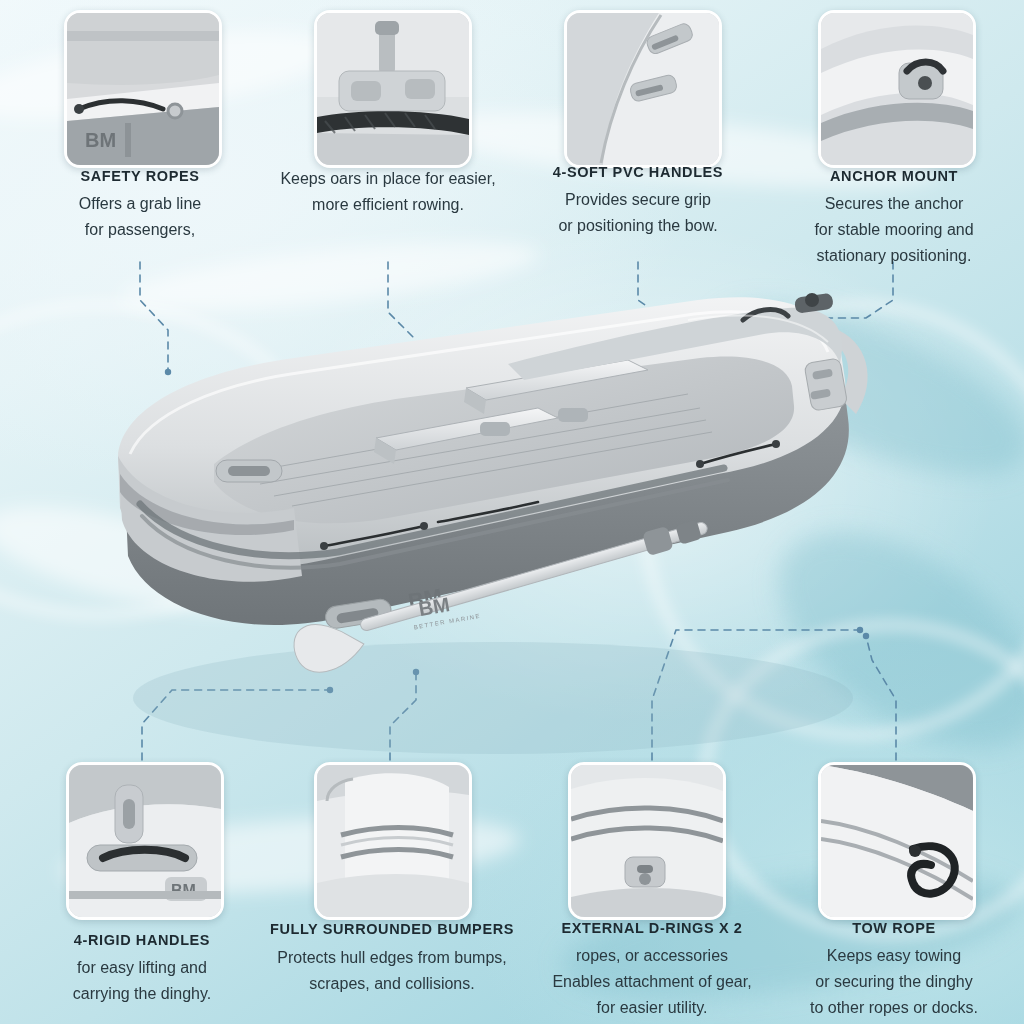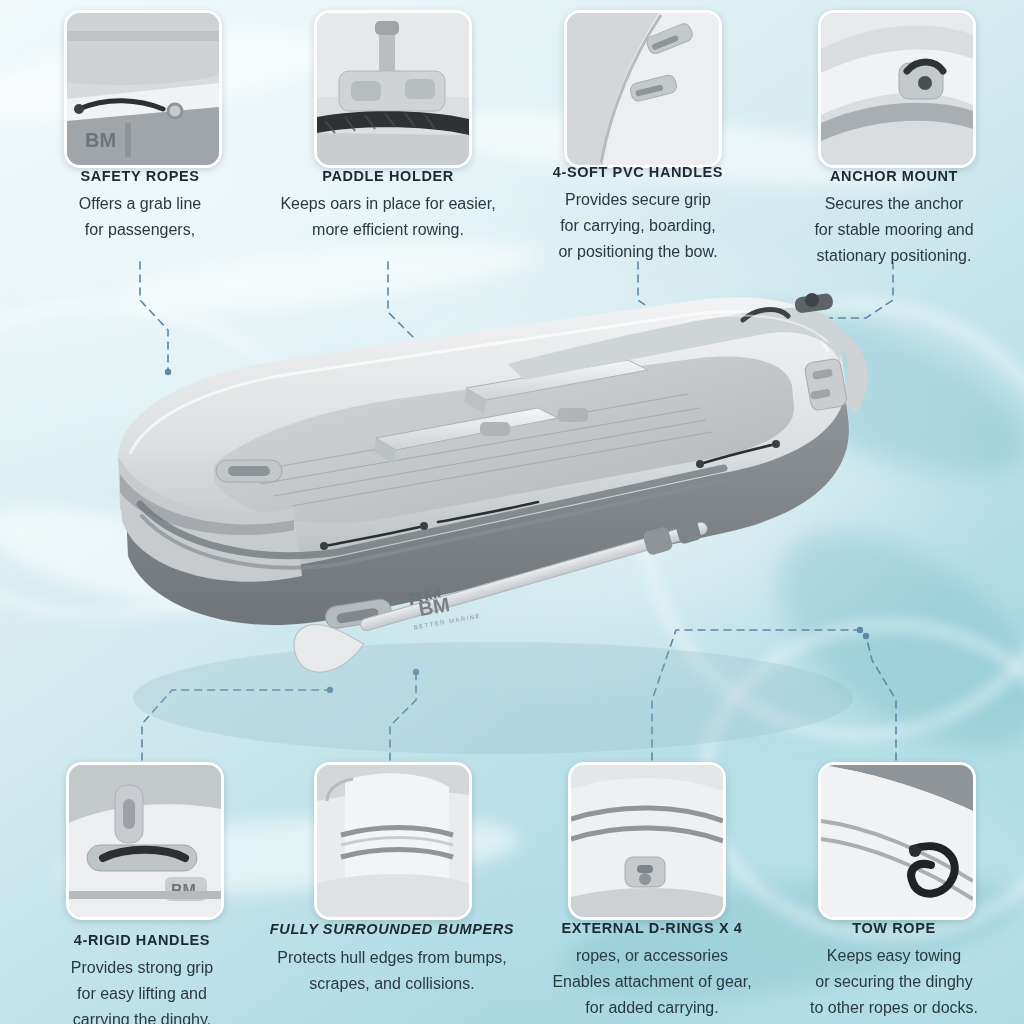--- a/index.html
+++ b/index.html
@@ -66,21 +66,20 @@
   .label .title {
     font-size: 14.5px;
     font-weight: bold;
     letter-spacing: 0.6px;
     line-height: 20px;
     margin-bottom: 5px;
     white-space: nowrap;
   }
   .label .title.two-line {
     white-space: normal;
-    font-style: italic;
   }
   .label .desc {
     font-size: 16px;
     line-height: 26px;
     color: #2a3940;
   }
 
   
   .connector {
     position: absolute;
@@ -347,29 +346,27 @@
     </svg>
   </div>
 
   <div class="label" style="left:20px; top:166px; width:240px;">
     <div class="title">SAFETY ROPES</div>
     <div class="desc">Offers a grab line</div>
     <div class="desc">for passengers,</div>
   </div>
 
   <div class="label" style="left:268px; top:166px; width:240px;">
-    <div class="title">PADDLE HOLDER</div>
     <div class="desc">Keeps oars in place for easier,</div>
     <div class="desc">more efficient rowing.</div>
   </div>
 
   <div class="label" style="left:518px; top:162px; width:240px;">
     <div class="title">4-SOFT PVC HANDLES</div>
     <div class="desc">Provides secure grip</div>
-    <div class="desc">for carrying, boarding,</div>
     <div class="desc">or positioning the bow.</div>
   </div>
 
   <div class="label" style="left:774px; top:166px; width:240px;">
     <div class="title">ANCHOR MOUNT</div>
     <div class="desc">Secures the anchor</div>
     <div class="desc">for stable mooring and</div>
     <div class="desc">stationary positioning.</div>
   </div>
 
@@ -429,36 +426,35 @@
         <path d="M0 56 C 48 62 104 86 152 116"></path>
         <path d="M0 74 C 48 80 104 104 152 134"></path>
       </g>
       <path d="M92 84 C 120 74 140 92 132 112 C 124 132 98 134 92 118 C 86 104 96 96 110 100" fill="none" stroke="#1f2325" stroke-width="8" stroke-linecap="round"></path>
       <circle cx="94" cy="86" r="6" fill="#2b2f31"></circle>
     </svg>
   </div>
 
   <div class="label" style="left:22px; top:918px; width:240px;margin-top:12px;">
     <div class="title">4-RIGID HANDLES</div>
-    <div class="desc">Provides strong grip</div>
     <div class="desc">for easy lifting and</div>
     <div class="desc">carrying the dinghy.</div>
   </div>
 
   <div class="label" style="left:268px; top:918px; width:248px;">
     <div class="title two-line" style="line-height:22px;">FULLY SURROUNDED BUMPERS</div>
     <div class="desc">Protects hull edges from bumps,</div>
     <div class="desc">scrapes, and collisions.</div>
   </div>
 
   <div class="label" style="left:528px; top:918px; width:248px;">
-    <div class="title">EXTERNAL D-RINGS X 4</div>
+    <div class="title">EXTERNAL D-RINGS X 2</div>
     <div class="desc">ropes, or accessories</div>
     <div class="desc">Enables attachment of gear,</div>
-    <div class="desc">for added carrying.</div>
+    <div class="desc">for easier utility.</div>
   </div>
 
   <div class="label" style="left:774px; top:918px; width:240px;">
     <div class="title">TOW ROPE</div>
     <div class="desc">Keeps easy towing</div>
     <div class="desc">or securing the dinghy</div>
     <div class="desc">to other ropes or docks.</div>
   </div>
 
 </div>

